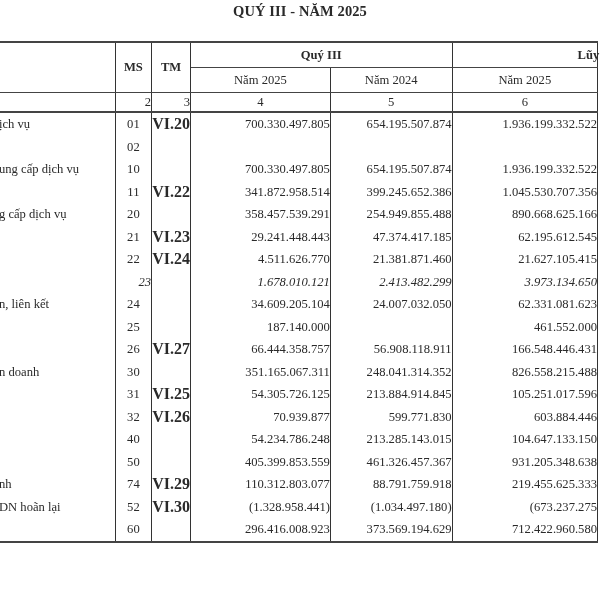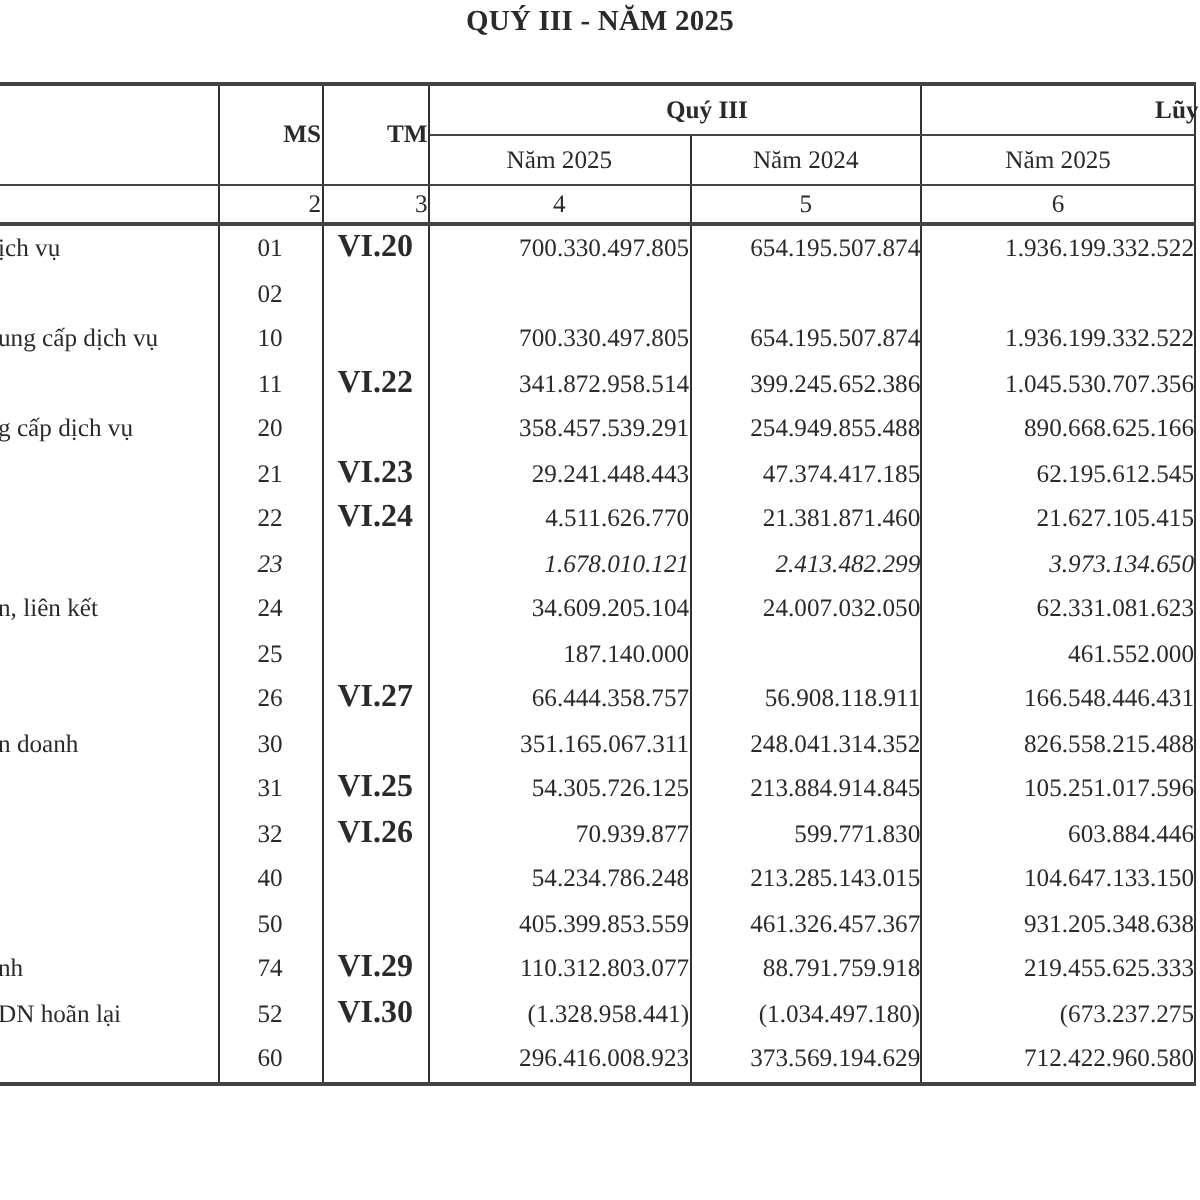--- a/index.html
+++ b/index.html
@@ -46,21 +46,20 @@
     table.report th, table.report td {
       border-left: 1px solid #333;
       border-right: 1px solid #333;
       padding: 0;
     }
     table.report thead tr.h1 th {
       border-top: 2px solid #444;
       height: 24px;
       font-weight: bold;
       border-bottom: 1px solid #444;
-      padding-left: 32px;
     }
     table.report thead tr.h2 th {
       height: 24px;
       font-weight: normal;
       border-bottom: 1px solid #444;
     }
     table.report thead tr.h3 th {
       height: 18px;
       font-weight: normal;
       border-bottom: 2px solid #444;
@@ -78,21 +77,21 @@
       border-bottom: 2px solid #444;
     }
     td.label { text-align: left; padding-left: 0; }
     td.label span { display: inline-block; }
     td.ms { text-align: center; }
     td.tm { text-align: center; font-weight: bold; font-size: 16px; }
     td.num { text-align: right; padding-right: 6px; font-family: Liberation Serif, serif; }
     td.num.last { padding-right: 0; }
     th.num-idx { text-align: center; }
     th.idx-ms, th.idx-tm { text-align: right; padding-right: 3px; }
-    tr.italic td.num, tr.italic td.ms { font-style: italic; }
+    tr.italic td.num, tr.italic td.ms { font-style: italic; text-align: right; }
     .label-text { padding-left: 0; }
   </style>
 </head>
 <body>
 
 <div class="page">
   <div class="doc-title">QUÝ III - NĂM 2025</div>
 
   <table class="report">
     <colgroup>

